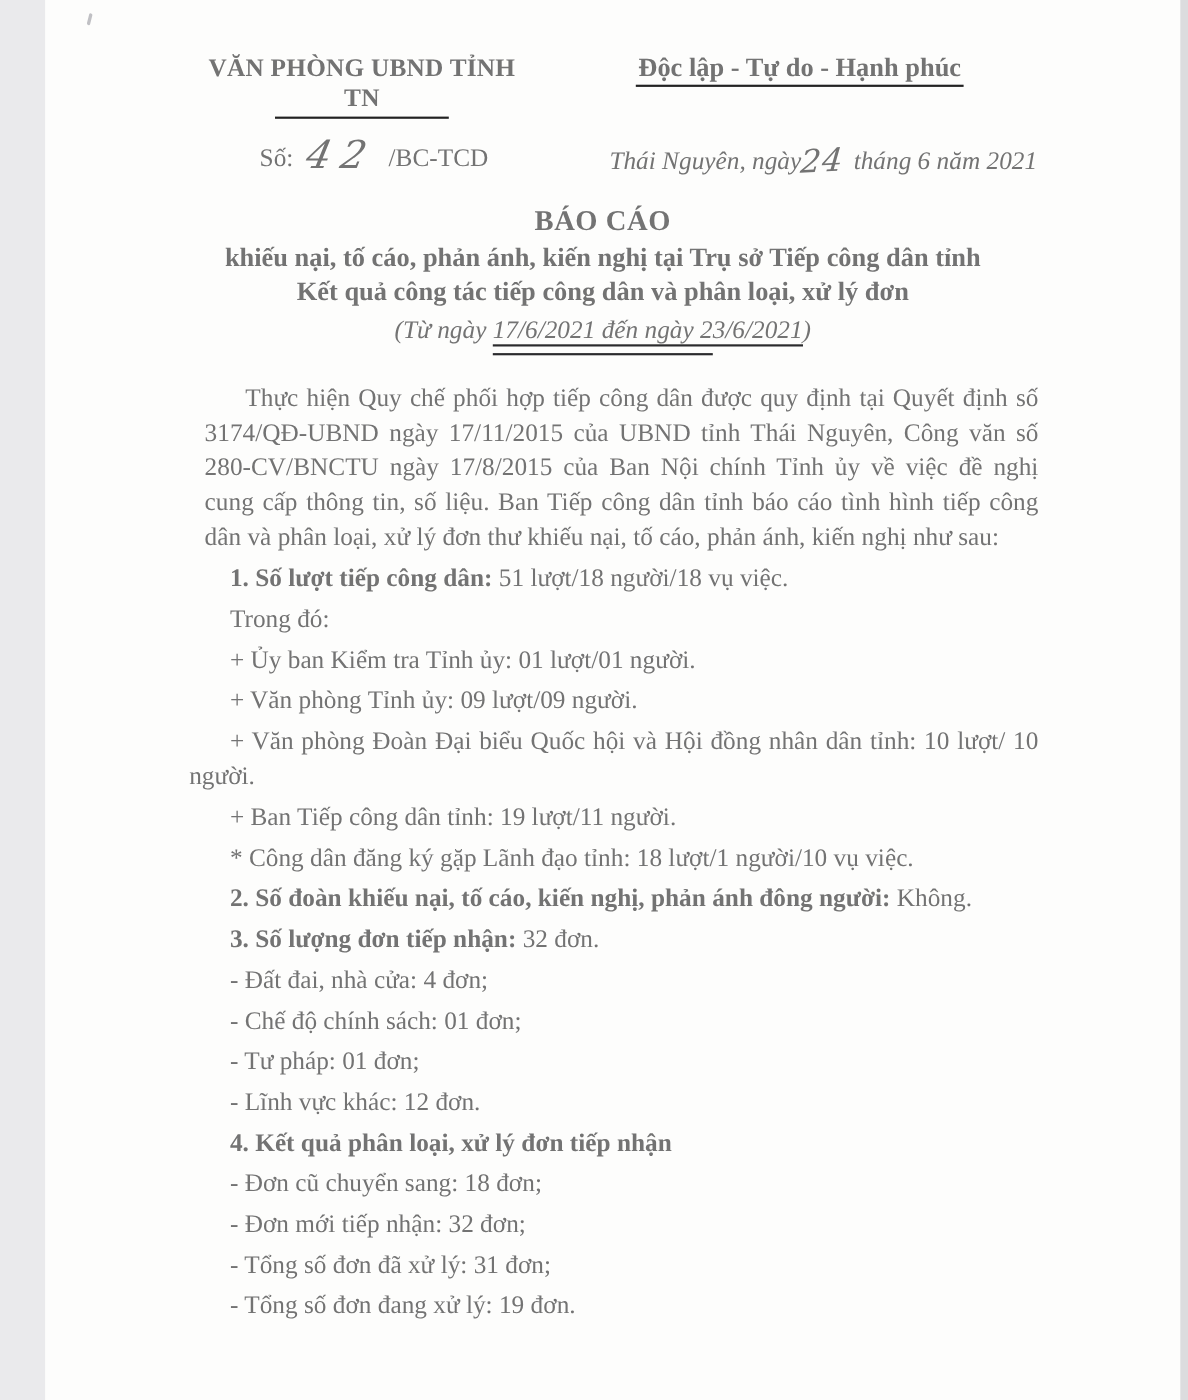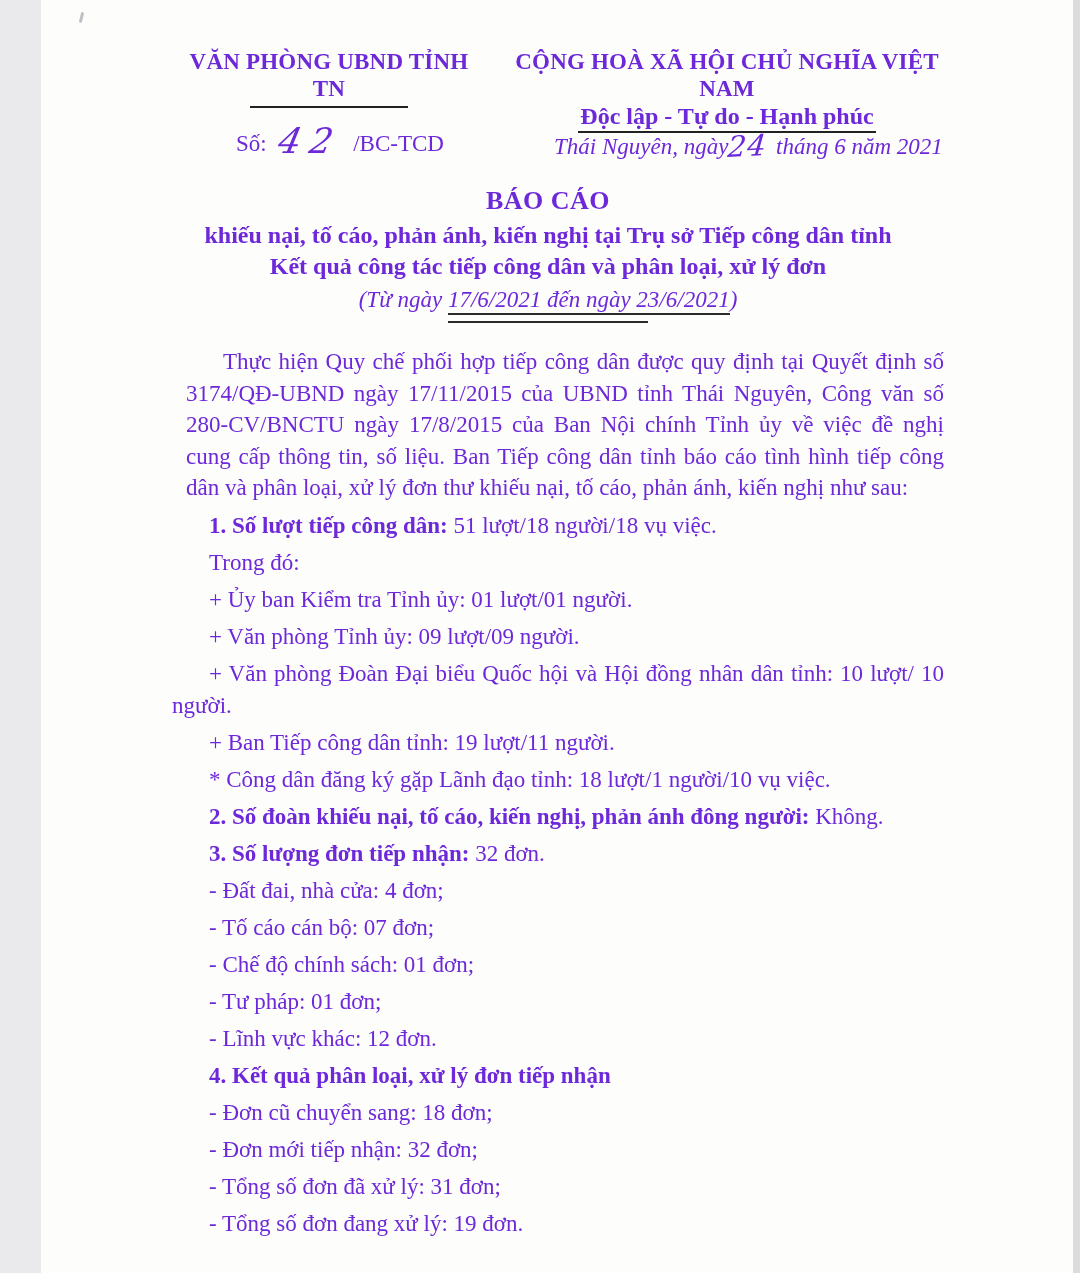--- a/index.html
+++ b/index.html
@@ -1,19 +1,19 @@
 <!DOCTYPE html>
 <html lang="vi"><head>
 <meta charset="utf-8">
 <style>
   * { box-sizing: border-box; }
   html,body { margin:0; padding:0; background:#f3f3f4; }
   .page {
     position:relative; width:1080px; height:1273px; overflow:hidden;
-    background:#fdfdfc; color:#6d28d9;
+    background:#fdfdfc; color:#737373;
     font-family:"Liberation Serif","DejaVu Serif",serif;
     padding-left:41px;
   }
   .band-left  { position:absolute; left:0; top:0; width:41px; height:1273px; background:#eaeaec; }
   .band-right { position:absolute; right:0; top:0; width:7px; height:1273px; background:#dcdcde; }
   .speck { position:absolute; left:80px; top:12px; width:3px; height:11px; background:#a0a0a6;
            transform:rotate(14deg); border-radius:2px; opacity:.65; }
 
   
   .org-block { position:absolute; left:178px; top:48px; width:302px; text-align:center;
@@ -53,21 +53,20 @@
   <div class="band-left"></div>
   <div class="band-right"></div>
   <div class="speck"></div>
 
   <div class="org-block">
     <div>VĂN PHÒNG UBND TỈNH TN</div>
     <div class="org-rule"></div>
   </div>
 
   <div class="nat-block">
-    <div class="nat-line1">CỘNG HOÀ XÃ HỘI CHỦ NGHĨA VIỆT NAM</div>
     <div class="nat-line2">Độc lập - Tự do - Hạnh phúc</div>
   </div>
 
   <div class="doc-number"><span>Số:</span><span class="hand hand-42">42</span><span>/BC-TCD</span></div>
 
   <div class="place-date"><span>Thái Nguyên, ngày</span><span class="hand hand-24">24</span><span> tháng 6 năm 2021</span></div>
 
   <div class="title-block">
     <div class="title-h">BÁO CÁO</div>
     <div class="title-l">khiếu nại, tố cáo, phản ánh, kiến nghị tại Trụ sở Tiếp công dân tỉnh</div>
@@ -82,21 +81,20 @@
     <div class="item"><span class="b">1. Số lượt tiếp công dân:</span><span> 51 lượt/18 người/18 vụ việc.</span></div>
     <div class="item"><span class="b"></span><span>Trong đó:</span></div>
     <div class="item"><span class="b"></span><span>+ Ủy ban Kiểm tra Tỉnh ủy: 01 lượt/01 người.</span></div>
     <div class="item"><span class="b"></span><span>+ Văn phòng Tỉnh ủy: 09 lượt/09 người.</span></div>
     <div class="item"><span class="b"></span><span>+ Văn phòng Đoàn Đại biểu Quốc hội và Hội đồng nhân dân tỉnh: 10 lượt/ 10 người.</span></div>
     <div class="item"><span class="b"></span><span>+ Ban Tiếp công dân tỉnh: 19 lượt/11 người.</span></div>
     <div class="item"><span class="b"></span><span>* Công dân đăng ký gặp Lãnh đạo tỉnh: 18 lượt/1 người/10 vụ việc.</span></div>
     <div class="item"><span class="b">2. Số đoàn khiếu nại, tố cáo, kiến nghị, phản ánh đông người:</span><span> Không.</span></div>
     <div class="item"><span class="b">3. Số lượng đơn tiếp nhận:</span><span> 32 đơn.</span></div>
     <div class="item"><span class="b"></span><span>- Đất đai, nhà cửa: 4 đơn;</span></div>
-    <div class="item"><span class="b"></span><span>- Tố cáo cán bộ: 07 đơn;</span></div>
     <div class="item"><span class="b"></span><span>- Chế độ chính sách: 01 đơn;</span></div>
     <div class="item"><span class="b"></span><span>- Tư pháp: 01 đơn;</span></div>
     <div class="item"><span class="b"></span><span>- Lĩnh vực khác: 12 đơn.</span></div>
     <div class="item"><span class="b">4. Kết quả phân loại, xử lý đơn tiếp nhận</span><span></span></div>
     <div class="item"><span class="b"></span><span>- Đơn cũ chuyển sang: 18 đơn;</span></div>
     <div class="item"><span class="b"></span><span>- Đơn mới tiếp nhận: 32 đơn;</span></div>
     <div class="item"><span class="b"></span><span>- Tổng số đơn đã xử lý: 31 đơn;</span></div>
     <div class="item"><span class="b"></span><span>- Tổng số đơn đang xử lý: 19 đơn.</span></div>
   </div>
 </div>

